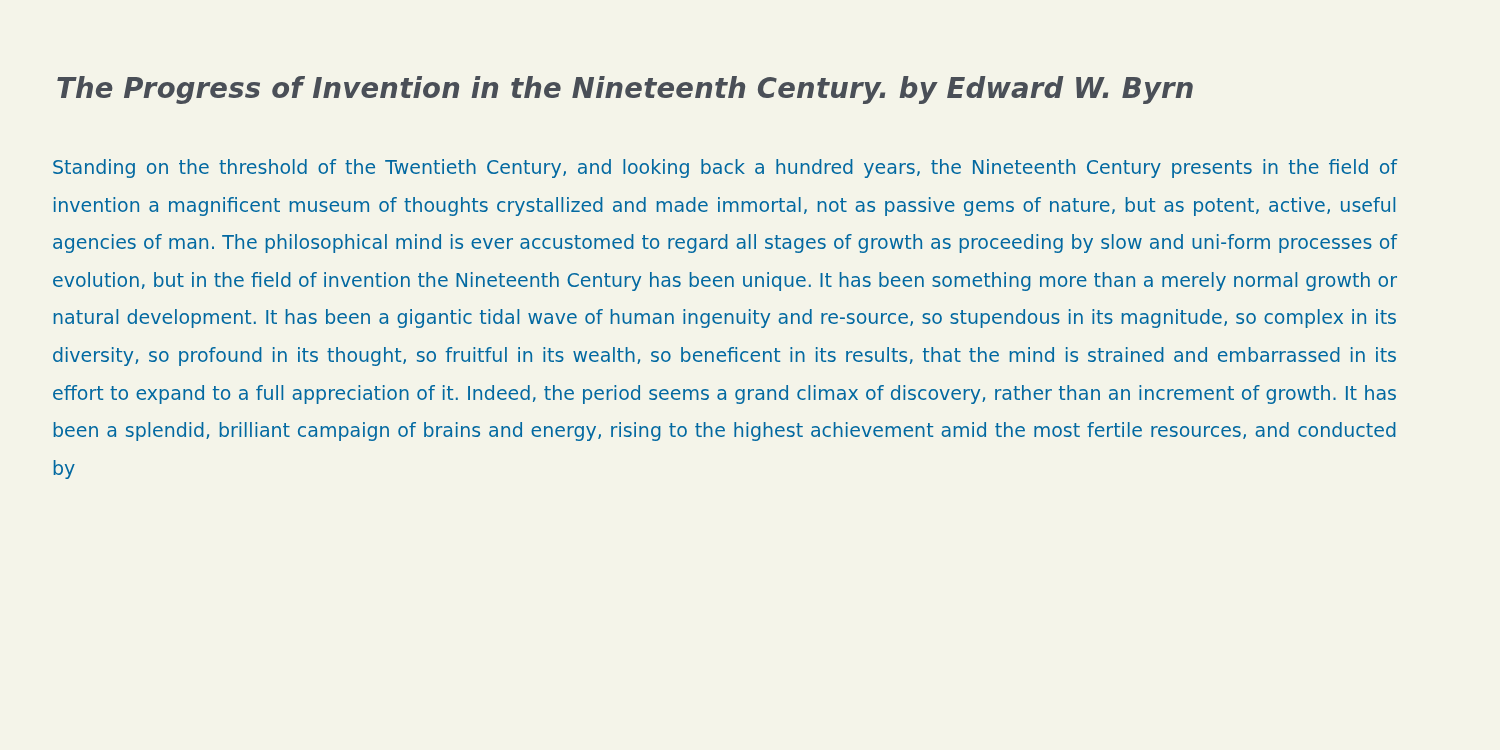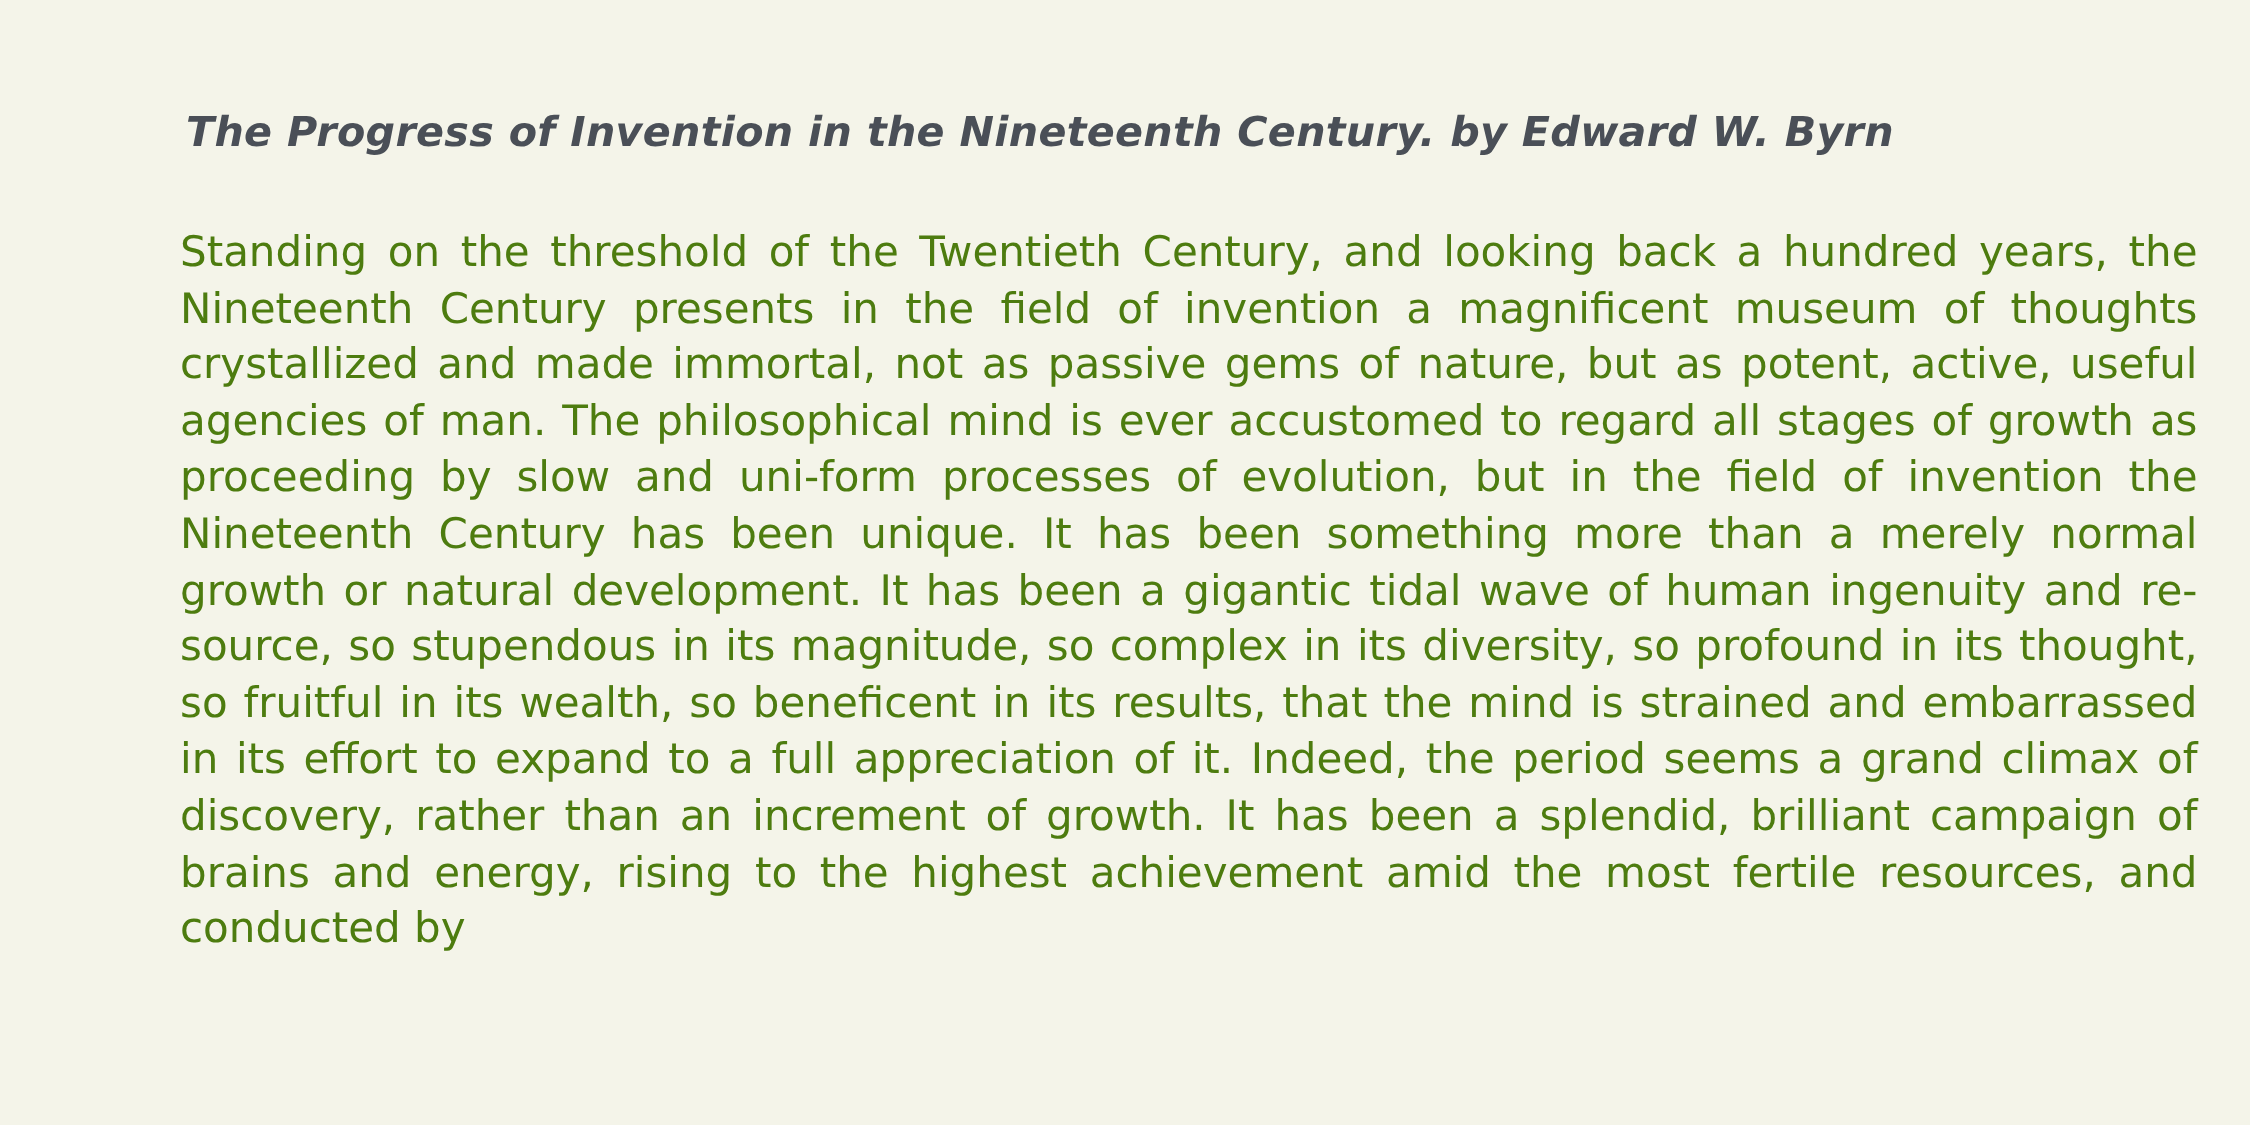--- a/index.html
+++ b/index.html
@@ -10,40 +10,40 @@
     width: 1500px;
     height: 750px;
     background: #f4f4e9;
     font-family: "DejaVu Sans", sans-serif;
     overflow: hidden;
   }
   .page {
     box-sizing: border-box;
     width: 1500px;
     height: 750px;
-    padding: 72px 78px 0 120px;
+    padding: 72px 78px 0 52px;
     background: #f4f4e9;
   }
   .doc-title {
     font-family: "DejaVu Sans", sans-serif;
     font-style: italic;
     font-weight: bold;
     font-size: 27.5px;
     line-height: 1.2;
     color: #4a4f57;
     letter-spacing: 0.2px;
     margin: 0 0 44px 4px;
     white-space: nowrap;
   }
   .body-text {
     font-family: "DejaVu Sans", sans-serif;
     font-weight: 500;
-    font-size: 28px;
+    font-size: 19px;
     line-height: 37.6px;
-    color: #4d7c0f;
+    color: #0369a1;
     text-align: justify;
     text-justify: inter-word;
     margin: 0;
     width: 1345px;
     hyphens: manual;
   }
 </style>
 </head>
 <body>
 

